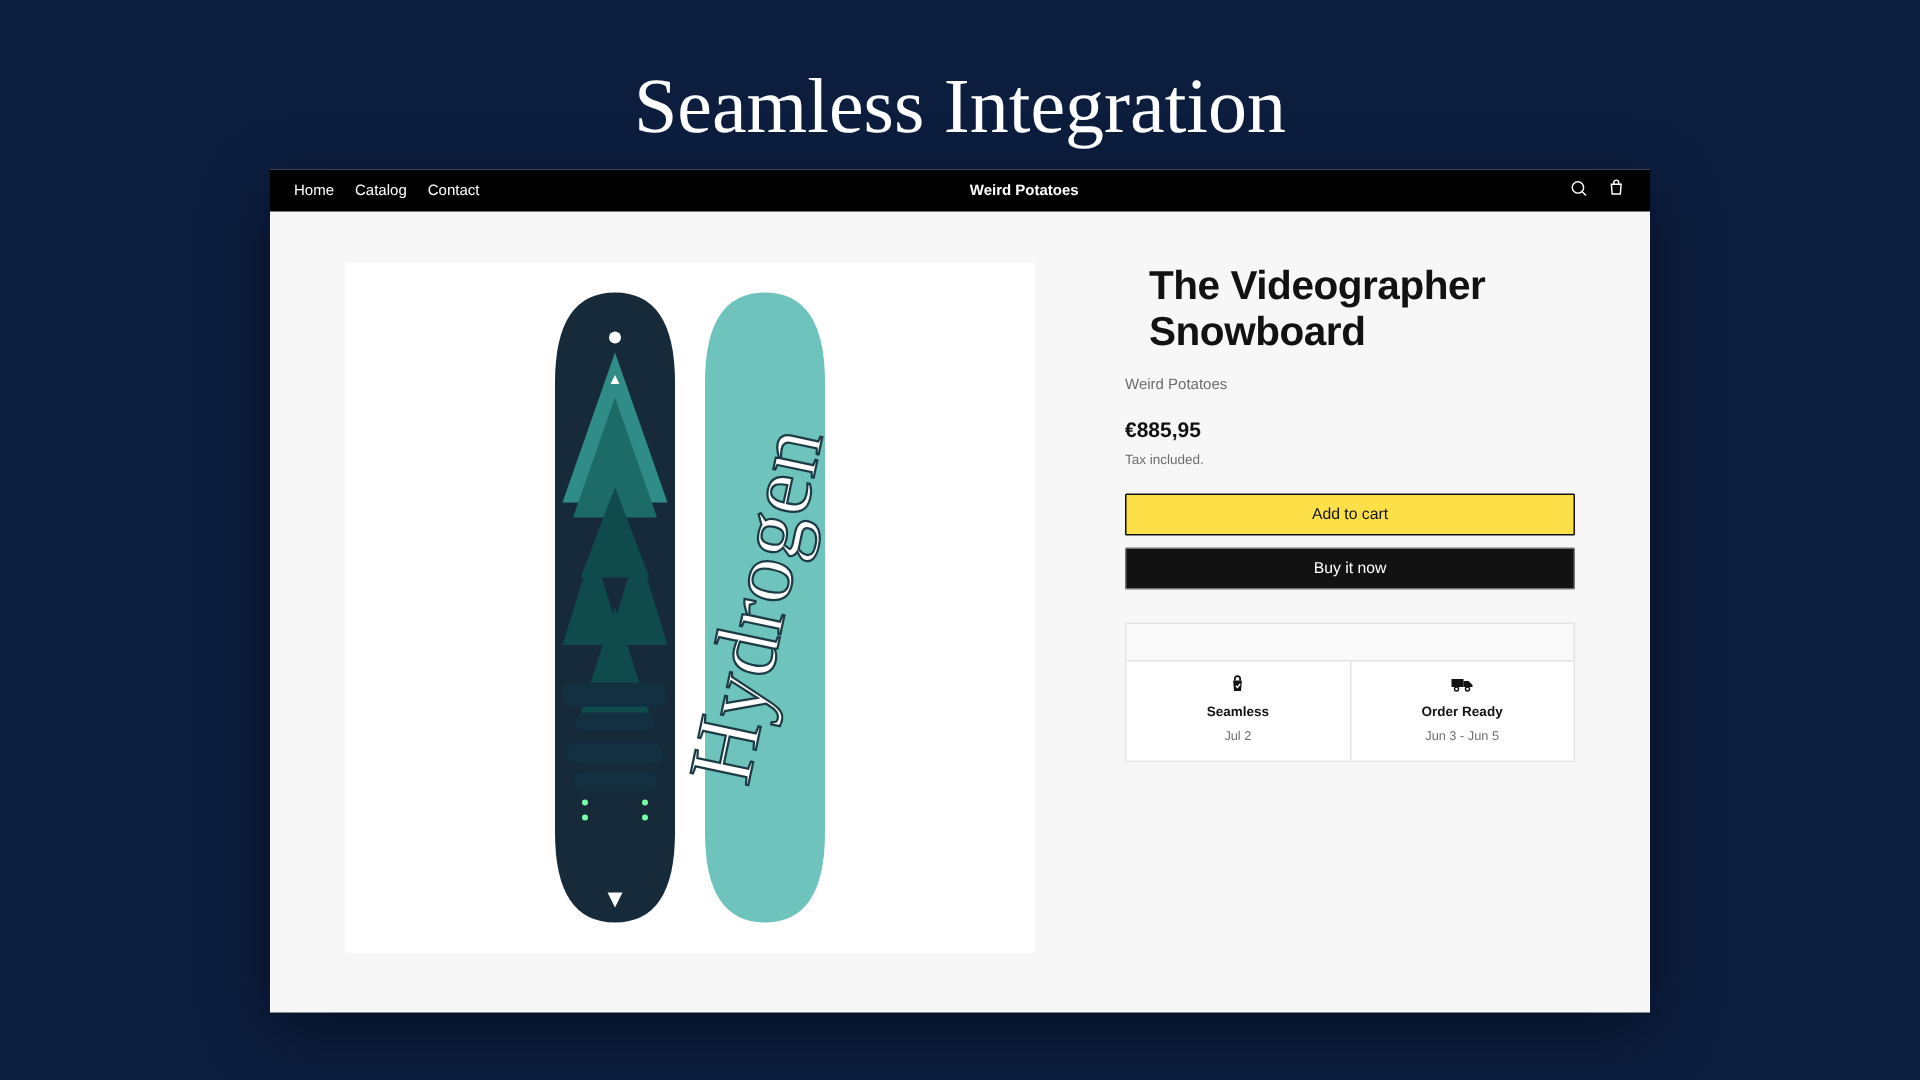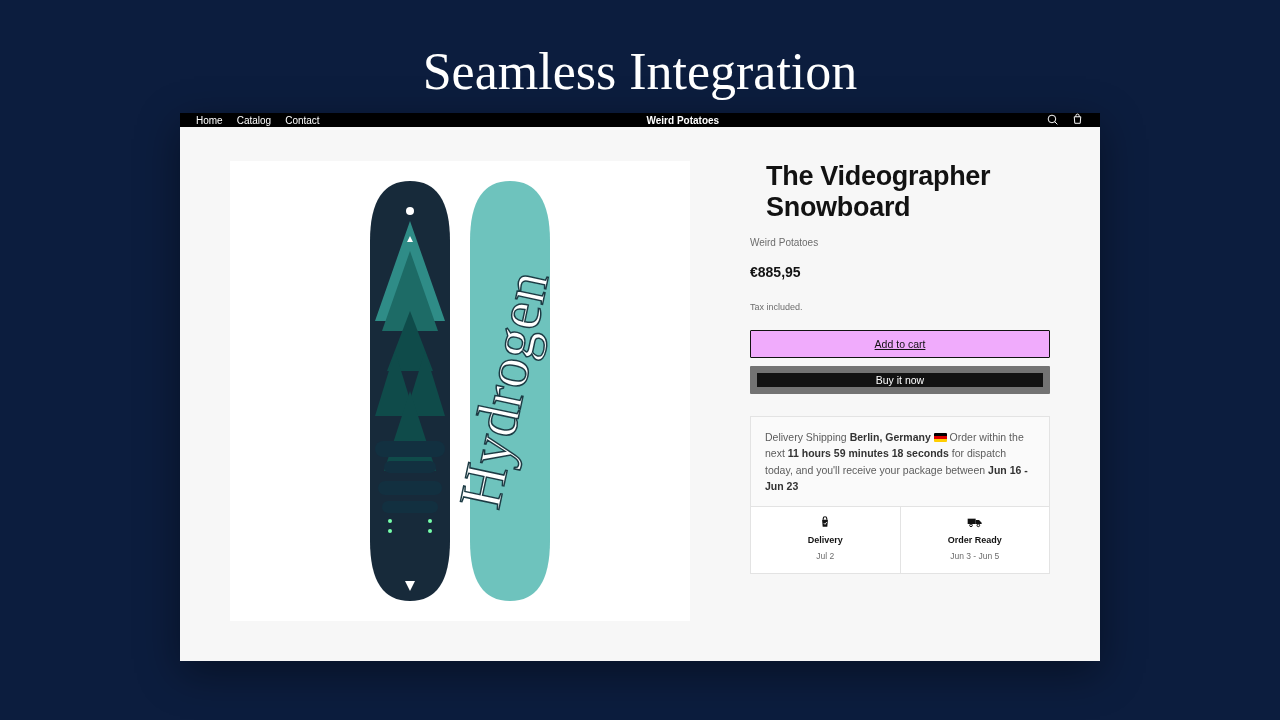--- a/index.html
+++ b/index.html
@@ -24,21 +24,21 @@
     background: #f7f7f7;
     box-shadow: 0 12px 40px rgba(0,0,0,.4);
   }
   
   .store-header {
     background: #000;
     color: #fff;
     display: flex;
     align-items: center;
     padding: 0 16px;
-    height: 14px;
+    height: 28px;
     font-size: 10px;
   }
   .nav-left { display: flex; gap: 14px; }
   .nav-left a { color: #fff; text-decoration: none; }
   .store-name { flex: 1; text-align: center; font-weight: 600; font-size: 10px; }
   .nav-right { display: flex; gap: 12px; align-items: center; }
   .nav-right svg { width: 13px; height: 13px; fill: none; stroke: #fff; stroke-width: 1.8; }
   
   .product-area {
     display: flex;
@@ -67,35 +67,35 @@
   }
   .product-price {
     font-size: 14px;
     color: #121212;
     margin-top: 16px;
     font-weight: bold;
   }
   .product-tax {
     font-size: 9px;
     color: #6d6d6d;
-    margin-top: 22px;
+    margin-top: 7px;
   }
   .btn {
     width: 100%;
     height: 28px;
     font-size: 10.5px;
     display: flex;
     align-items: center;
     justify-content: center;
     cursor: pointer;
     margin-top: 18px;
     border-radius: 1px;
   }
-  .btn-outline { background: #f0abfc; border: 1px solid #121212; color: #121212; text-decoration: underline; }
-  .btn-solid { background: #121212; color: #fff; border: 7px solid #737373; margin-top: 8px; }
+  .btn-outline { background: #fde047; border: 1px solid #121212; color: #121212; }
+  .btn-solid { background: #121212; color: #fff; border: 1px solid #737373; margin-top: 8px; }
   
   .delivery-box {
     border: 1px solid #e3e3e3;
     margin-top: 22px;
     padding: 12px 14px 0 14px;
     font-size: 10.5px;
     color: #5c5c5c;
     line-height: 1.55;
     background: #fafafa;
   }
@@ -197,34 +197,30 @@
     <div class="product-info">
       <h1 class="product-title">The Videographer Snowboard</h1>
       <div class="product-vendor">Weird Potatoes</div>
       <div class="product-price">€885,95</div>
       <div class="product-tax">Tax included.</div>
 
       <div class="btn btn-outline">Add to cart</div>
       <div class="btn btn-solid">Buy it now</div>
 
       <div class="delivery-box">
-        <div>
-          <span>Delivery Shipping </span><b>Berlin, Germany</b>
-          <span class="flag"></span><span> Order within the next </span><b>11 hours 59 minutes 18 seconds</b><span> for dispatch today, and you'll receive your package between </span><b>Jun 16 - Jun 23</b>
-        </div>
         <div class="delivery-steps">
           <div class="delivery-step">
             <div class="icon">
               <svg width="14" height="14" viewBox="0 0 24 24" fill="#121212">
                   <path d="M7 8h10l-1 12H8L7 8z"></path>
                   <path d="M9 8V6a3 3 0 0 1 6 0v2" fill="none" stroke="#121212" stroke-width="2"></path>
                   <path d="M10 14l2 2 3-4" fill="none" stroke="#fff" stroke-width="1.5"></path>
                 </svg>
             </div>
-            <div class="label">Delivery</div>
+            <div class="label">Seamless</div>
             <div class="date">Jul 2</div>
           </div>
           <div class="delivery-step">
             <div class="icon">
               <svg width="16" height="14" viewBox="0 0 24 16" fill="#121212">
                   <rect x="1" y="3" width="12" height="8"></rect>
                   <path d="M13 5h5l4 4v2h-9z"></path>
                   <circle cx="6" cy="13" r="2" fill="#fff" stroke="#121212" stroke-width="1.5"></circle>
                   <circle cx="17" cy="13" r="2" fill="#fff" stroke="#121212" stroke-width="1.5"></circle>
                 </svg>

